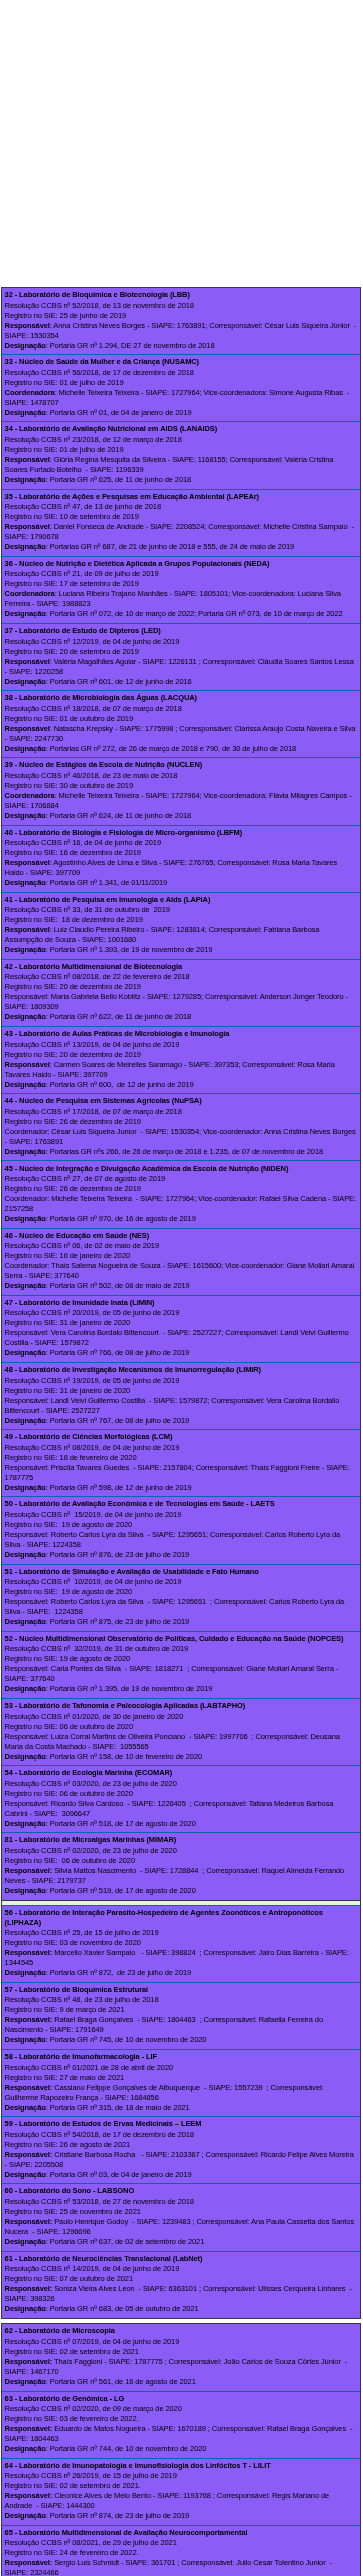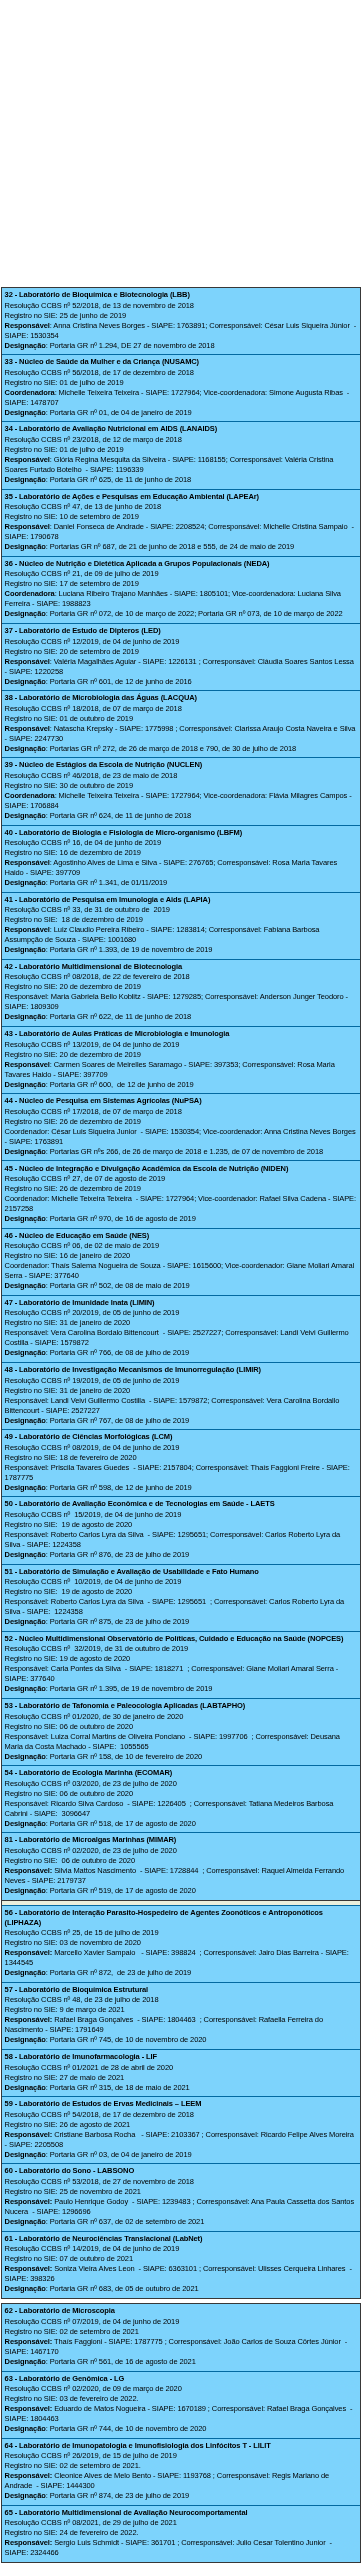--- a/index.html
+++ b/index.html
@@ -1,18 +1,18 @@
 <!DOCTYPE html>
 <html style="font-size:8.2px"><head>
 <meta charset="utf-8">
 <style>
   html,body{margin:0;padding:0;background:#ffffff;}
   body{width:364px;font-family:"Liberation Sans","DejaVu Sans",sans-serif;color:#000;}
   .doc{padding-top:287px;padding-bottom:3.1px;}
-  .tbl{margin-left:0.5px;width:358px;border:1px solid #383838;background:#7dd3fc;}
+  .tbl{margin-left:0.5px;width:358px;border:1px solid #383838;background:#8b5cf6;}
   .gap{height:4.6px;}
   .entry{border-top:1px solid #0369a1;padding:2.1px 3.1px 3.6px 3.1px;font-size:7.5px;line-height:10px;letter-spacing:-0.1px;}
   .tbl > .entry:first-child{border-top:none;}
   .sep-row{border-top:1px solid #383838;height:4.1px;background:#e9efdd;}
   .title{font-weight:bold;margin-bottom:0.5px;}
   .lbl{font-weight:bold;}
   .lbl.plain{font-weight:normal;}
   .line{white-space:pre-wrap;}
 </style>
 </head>
@@ -201,20 +201,21 @@
     <div class="title">57 - Laboratório de Bioquímica Estrutural</div>
   <div class="line">Resolução CCBS nº 48, de 23 de julho de 2018</div>
           <div class="line">Registro no SIE: 9 de março de 2021</div>
           <div class="line"><span class="lbl">Responsável:</span><span> Rafael Braga Gonçalves  - SIAPE: 1804463  ; Corresponsável: Rafaella Ferreira do Nascimento - SIAPE: 1791649</span></div>
           <div class="line"><span class="lbl">Designação</span><span>: Portaria GR nº 745, de 10 de novembro de 2020</span></div>
         </div>
         <div class="entry">
     <div class="title">58 - Laboratório de Imunofarmacologia - LIF</div>
   <div class="line">Resolução CCBS nº 01/2021 de 28 de abril de 2020</div>
           <div class="line">Registro no SIE: 27 de maio de 2021</div>
+          <div class="line"><span class="lbl">Responsável:</span><span> Cassiano Felippe Gonçalves de Albuquerque  - SIAPE: 1557239  ; Corresponsável: Guilherme Rapozeiro França - SIAPE: 1684856</span></div>
           <div class="line"><span class="lbl">Designação</span><span>: Portaria GR nº 315, de 18 de maio de 2021</span></div>
         </div>
         <div class="entry">
     <div class="title">59 - Laboratório de Estudos de Ervas Medicinais – LEEM</div>
   <div class="line">Resolução CCBS nº 54/2018, de 17 de dezembro de 2018</div>
           <div class="line">Registro no SIE: 26 de agosto de 2021</div>
           <div class="line"><span class="lbl">Responsável:</span><span> Cristiane Barbosa Rocha   - SIAPE: 2103367 ; Corresponsável: Ricardo Felipe Alves Moreira  - SIAPE: 2205508</span></div>
           <div class="line"><span class="lbl">Designação</span><span>: Portaria GR nº 03, de 04 de janeiro de 2019</span></div>
         </div>
         <div class="entry">

